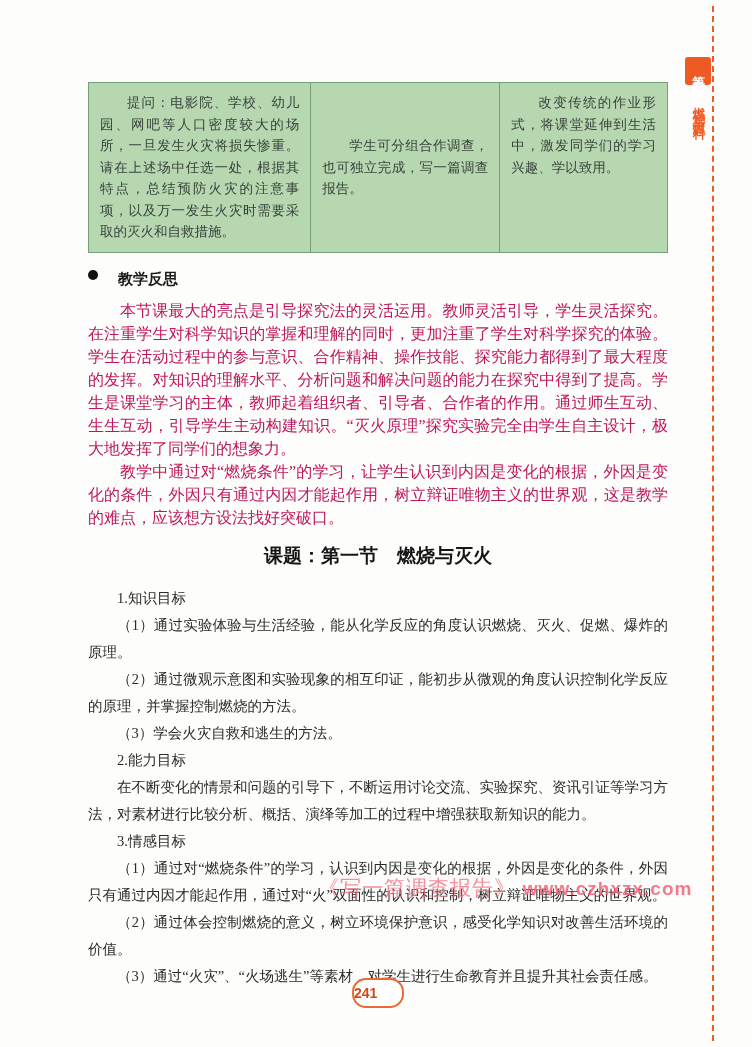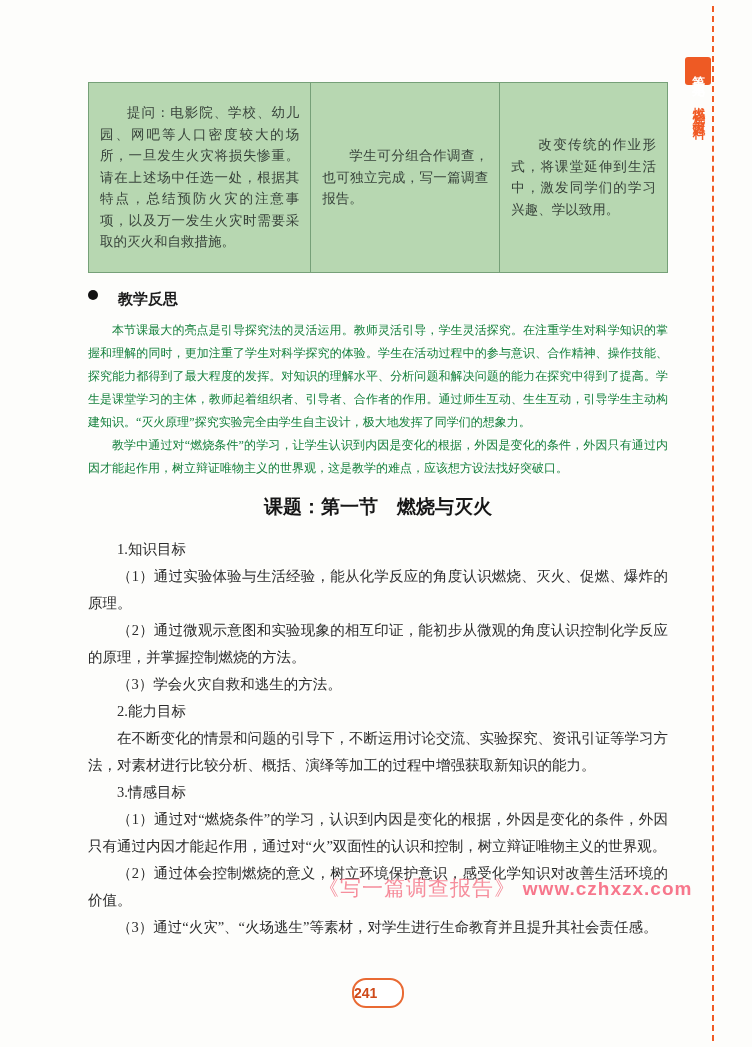--- a/index.html
+++ b/index.html
@@ -33,43 +33,43 @@
 
   
   .content { position:absolute; left:88px; top:82px; width:580px; }
 
   
   .qa-table {
     display:flex; background:#b7d7b1; border:1px solid #76a078;
     box-sizing:border-box; width:100%;
   }
   .qa-cell {
-    box-sizing:border-box; padding:19px 11px;
+    box-sizing:border-box; padding:9px 11px;
     font-size:13.5px; line-height:21.5px; color:#37423a;
     text-align:justify;
   }
   .qa-cell + .qa-cell { border-left:1px solid #76a078; }
   .c1 { width:38.3%; }
   .c2 { width:32.7%; display:flex; align-items:center;justify-content:flex-end; }
-  .c3 { width:29%;   display:flex; align-items:center; }
+  .c3 { width:29%;   display:flex; }
   .cell-text { text-indent:2em; width:100%; }
 
   
   .sec-head {
     display:flex; align-items:flex-start; gap:20px;
     font-weight:bold; font-size:15px; color:#1c1c1c;
     margin:17px 0 10px 0;
     font-family:Liberation Sans, sans-serif;
   }
   .bullet { width:10px; height:10px; border-radius:50%; background:#111; flex:0 0 auto; }
 
   
   .para {
-    margin:0; font-size:12px; line-height:23px;
-    text-align:justify; text-indent:2em; color:#15803d;
+    margin:0; font-size:16px; line-height:23px;
+    text-align:justify; text-indent:2em; color:#be185d;
   }
 
   
   .lesson-title {
     margin:14px 0 16px 0; text-align:center;
     font-size:19px; font-weight:bold; color:#161616;
   }
 
   
   .obj {

